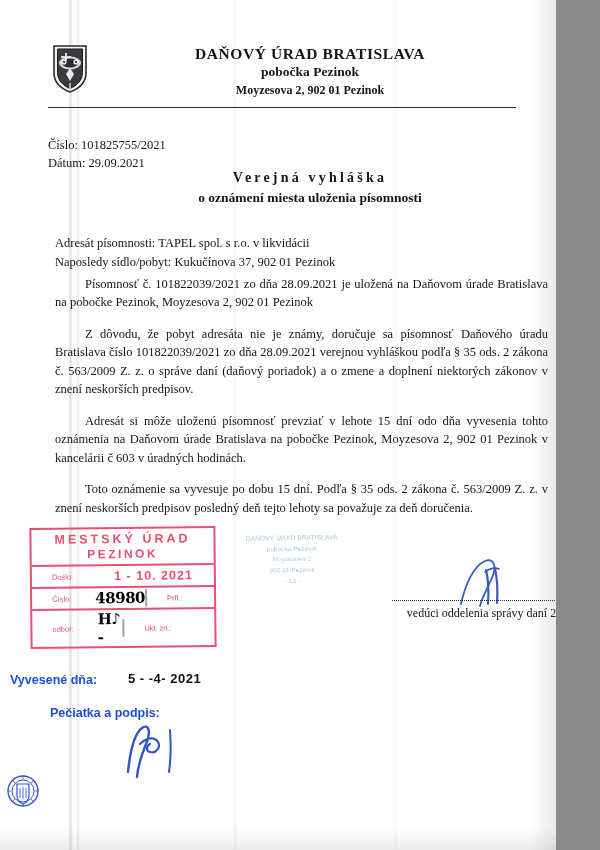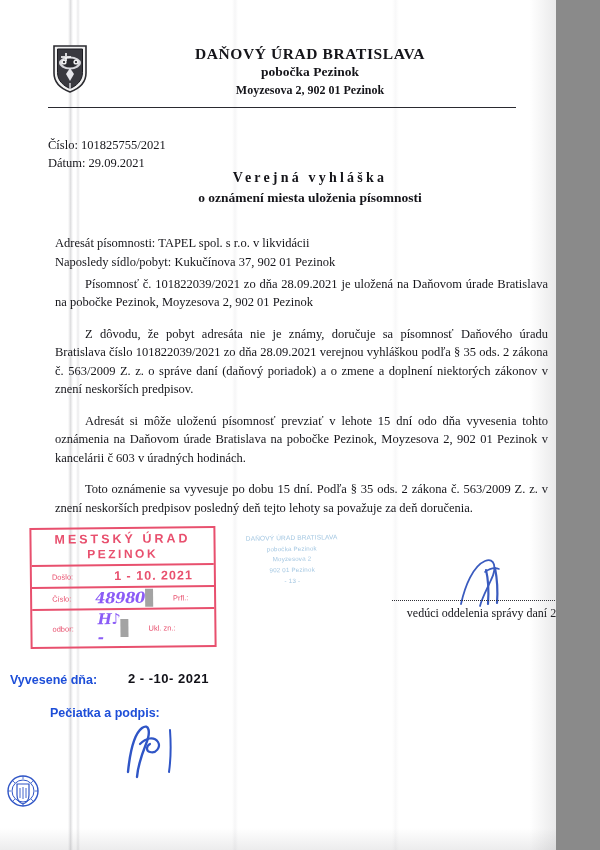--- a/index.html
+++ b/index.html
@@ -177,26 +177,25 @@
     font-size: 12.5px;
     font-weight: bold;
     letter-spacing: 1px;
   }
   .sr-cell {
     display: flex;
     align-items: center;
     flex: 1;
     min-height: 18px;
   }
-  .sr-cell + .sr-cell { border-left: 8px solid #a3a3a3; }
+  .sr-cell + .sr-cell { border-left: 2px solid #a3a3a3; }
   .sr-hand {
     font-family: "DejaVu Serif", serif;
     font-size: 15px;
-    font-style: italic;
-    color: #8b5cf6;
+    color: #000000;
     font-weight: bold;
     padding-left: 4px;
     letter-spacing: -.5px;
   }
 
   
   .stamp-faint {
     position: absolute;
     left: 236px;
     top: 532px;
@@ -397,21 +396,21 @@
       <path d="M30 16 C34 13 39 11 44 13" fill="none" stroke="#3a5bbf" stroke-width="1.6" stroke-linecap="round"></path>
     </svg>
   </div>
 
   <div class="sig-block">
     <div class="sig-line"></div>
     <div class="sig-role">vedúci oddelenia správy daní 24</div>
   </div>
 
   <div class="posted-label">Vyvesené dňa:</div>
-  <div class="posted-date">2 - -10- 2021</div>
+  <div class="posted-date">5 - -4- 2021</div>
   <div class="sealsig-label">Pečiatka a podpis:</div>
 
   <div class="bottom-scribble">
     <svg viewBox="0 0 78 60" width="78" height="60">
       <path d="M10 50 C12 30 16 12 24 6 C31 1 33 10 28 22 C24 32 20 42 19 55" fill="none" stroke="#2f55c6" stroke-width="2.4" stroke-linecap="round"></path>
       <path d="M22 22 C28 16 36 14 40 20 C43 25 38 32 32 30 C28 29 28 24 32 22" fill="none" stroke="#2f55c6" stroke-width="2.2" stroke-linecap="round"></path>
       <path d="M52 8 C53 22 53 36 51 50" fill="none" stroke="#2f55c6" stroke-width="2" stroke-linecap="round"></path>
     </svg>
   </div>
 

